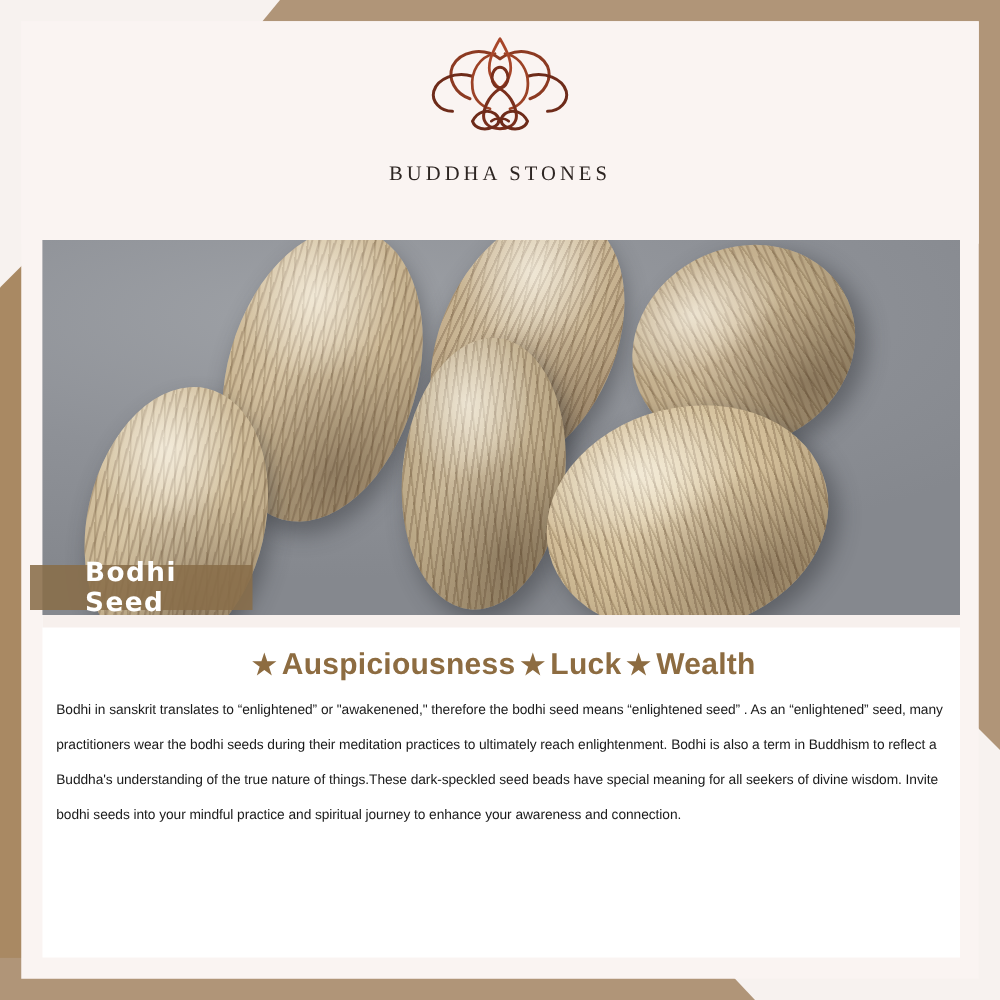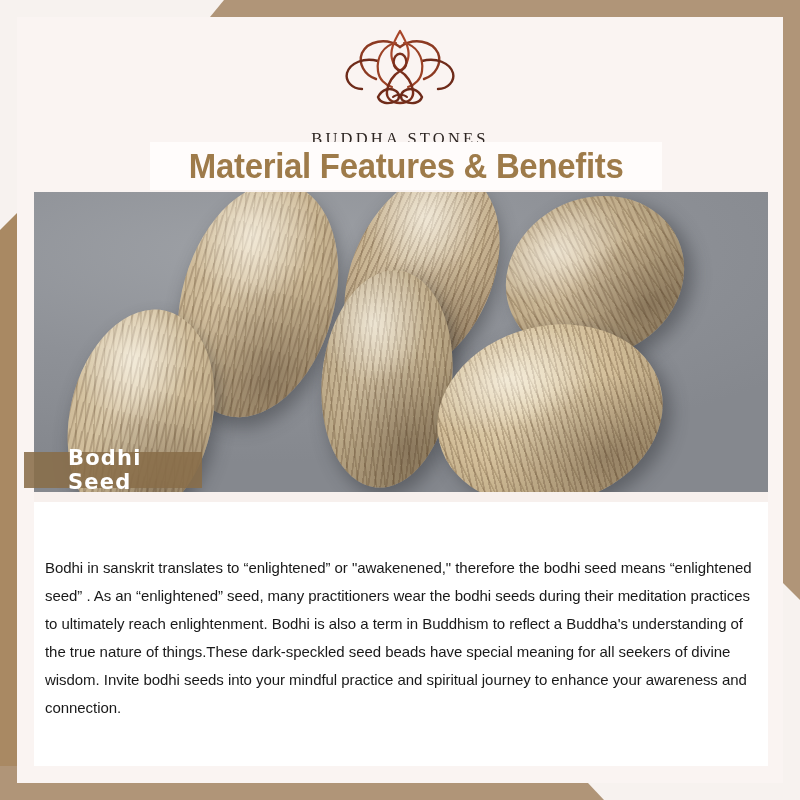--- a/index.html
+++ b/index.html
@@ -195,21 +195,21 @@
   .benefits .star {
     color: #8d6c41;
     font-size: 22px;
     margin: 0 4px;
   }
   .body-text {
     position: absolute;
     top: 62px; left: 11px;
     width: 716px;
     font-family: "Liberation Sans Narrow", "Liberation Sans", sans-serif;
-    font-size: 15px;
+    font-size: 11px;
     line-height: 28px;
     color: #191919;
     text-align: left;
     letter-spacing: -0.05px;
   }
 </style>
 </head>
 <body>
 
 <div class="page">
@@ -244,23 +244,20 @@
           <path d="M40 70 C44 62 52 60 58 64 C62 67 62 72 58 74 C50 78 42 76 40 70 Z" stroke="#6e2b1a" stroke-width="2.4"></path>
           <path d="M84 70 C80 62 72 60 66 64 C62 67 62 72 66 74 C74 78 82 76 84 70 Z" stroke="#6e2b1a" stroke-width="2.4"></path>
 
           <path d="M55 70 C58 67 66 67 69 70" stroke="#6e2b1a" stroke-width="2"></path>
         </g>
       </svg>
     </span>
     <div class="brand-name">BUDDHA STONES</div>
   </div>
 
-  <div class="title-banner">
-    <span class="title-text">Material Features &amp; Benefits</span>
-  </div>
 
   <div class="photo">
     <div class="photo-bg"></div>
 
     <div class="seed" style="left:148px; top:-12px; width:152px; height:240px; transform:rotate(16deg);
                 background: radial-gradient(ellipse at 35% 30%, #e0cfb0 0%, #c9b48f 45%, #a08a68 100%);">
       <div class="skin"></div>
     </div>
 
     <div class="seed" style="left:318px; top:-26px; width:140px; height:216px; transform:rotate(24deg);
@@ -289,17 +286,20 @@
     </div>
   </div>
 
   <div class="label-band">
     <span class="label-band-text">Bodhi  Seed</span>
   </div>
 
   <div class="panel">
     <div class="panel-topstrip"></div>
 
+    <div class="benefits">
+      <span class="star">★</span><span>Auspiciousness</span><span class="star">★</span><span>Luck</span><span class="star">★</span><span>Wealth</span>
+    </div>
 
     <div class="body-text">Bodhi in sanskrit translates to “enlightened” or "awakenened," therefore the bodhi seed means “enlightened seed” . As an “enlightened” seed, many practitioners wear the bodhi seeds during their meditation practices to ultimately reach enlightenment. Bodhi is also a term in Buddhism to reflect a Buddha's understanding of the true nature of things.These dark-speckled seed beads have special meaning for all seekers of divine wisdom. Invite bodhi seeds into your mindful practice and spiritual journey to enhance your awareness and connection.</div>
   </div>
 
 </div>
 
 </body></html>

